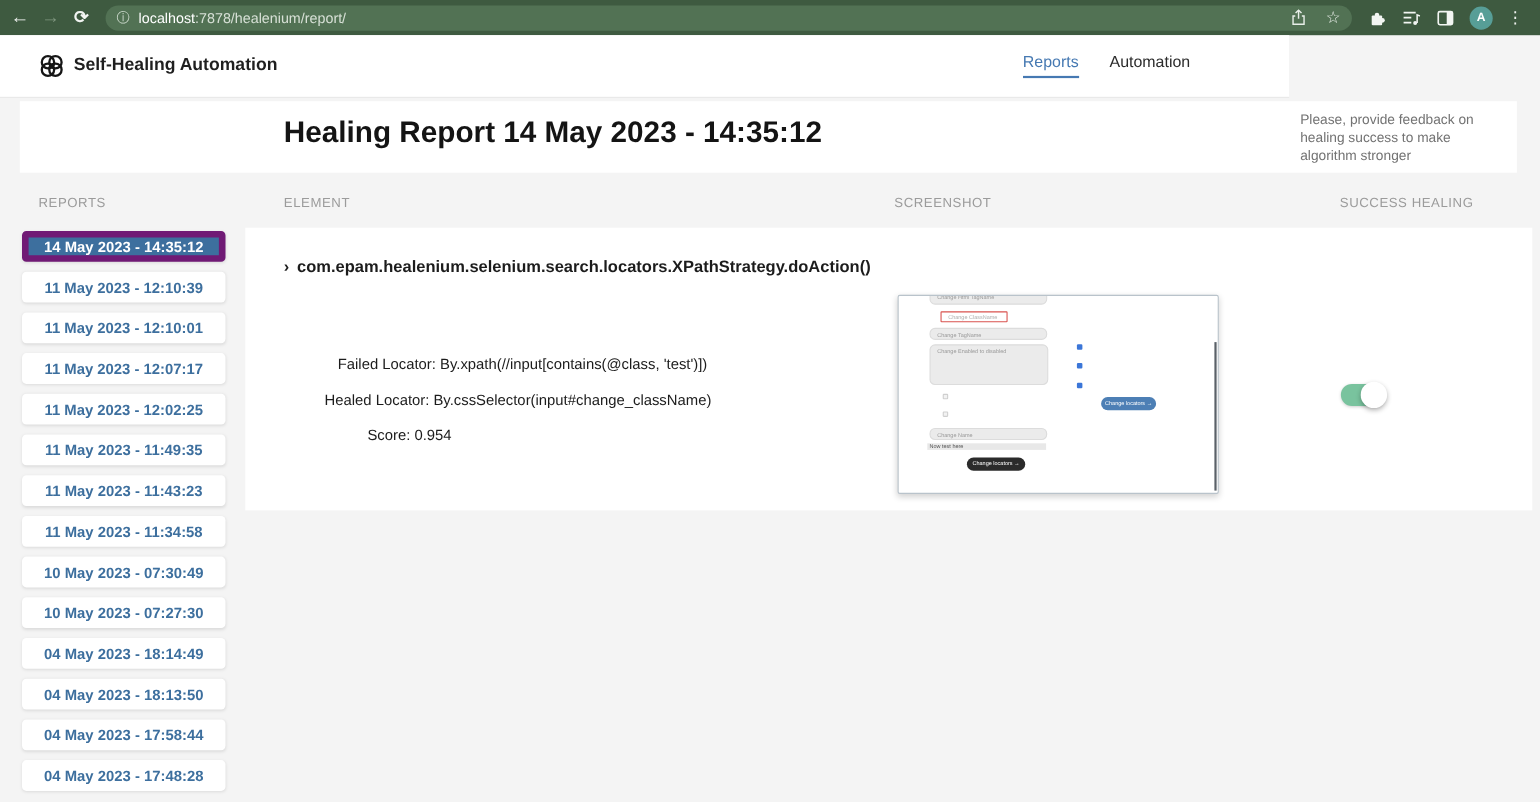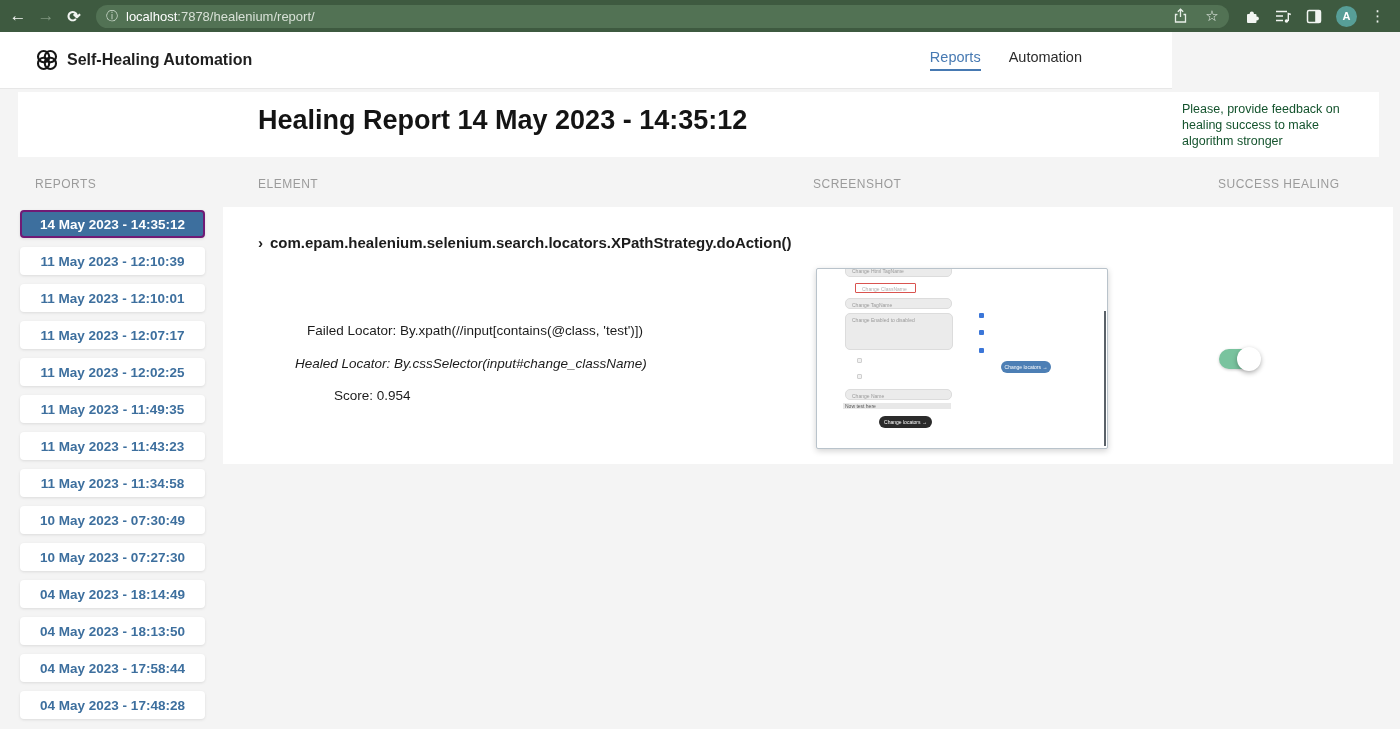--- a/index.html
+++ b/index.html
@@ -33,40 +33,40 @@
   .logo { margin-left:35px; width:24px; height:24px; }
   .app-title { margin-left:8px; font-size:16px; font-weight:bold; color:#1f1f1f; }
   .top-nav { position:absolute; right:90px; display:flex; gap:28px; font-size:14.5px; }
   .top-nav .nav-link { color:#2b2b2b; cursor:pointer; padding-bottom:4px; }
   .top-nav .nav-link.active { color:#4679b2; border-bottom:2px solid #4679b2; }
 
   
   .banner { position:absolute; top:92px; left:18px; width:1361px; height:65px; background:#ffffff; }
   .report-title { position:absolute; left:240px; top:13px; font-size:27px; font-weight:600; color:#141414; }
   .feedback-note { position:absolute; left:1164px; top:9px; width:170px;
-    font-size:12.5px; line-height:16px; color:#14532d; }
+    font-size:12.5px; line-height:16px; color:#737373; }
 
   
   .col-head { position:absolute; top:177px; font-size:12px; color:#9b9b9b; letter-spacing:0.5px; }
   .ch-reports { left:35px; } .ch-element { left:258px; } .ch-screenshot { left:813px; } .ch-success { left:1218px; }
 
   
   .sidebar { position:absolute; top:210px; left:20px; width:185px; }
   .report-item { height:28px; margin-bottom:9px; background:#ffffff; border-radius:4px;
     display:flex; align-items:center; justify-content:center; font-size:13.5px; font-weight:bold;
     color:#3d6f9e; box-shadow:0 1px 3px rgba(0,0,0,0.1); cursor:pointer; }
-  .report-item.selected { background:#3d6f9e; color:#ffffff; border:2px solid #701a75; }
+  .report-item.selected { background:#3d6f9e; color:#ffffff; border:6px solid #701a75; }
 
   
   .panel { position:absolute; top:207px; left:223px; width:1170px; height:257px; background:#ffffff; }
   .element-name { position:absolute; left:35px; top:27px; font-size:15px; font-weight:bold; color:#1c1c1c;
     display:flex; align-items:center; cursor:pointer; }
   .element-name .chev { font-size:15px; margin-right:7px; font-weight:bold; }
   .loc { position:absolute; left:72px; font-size:13.5px; color:#1c1c1c; }
-  .loc.failed { top:116px;margin-left:12px; } .loc.healed { top:149px;font-style:italic; } .loc.score { top:181px;margin-left:39px; }
+  .loc.failed { top:116px;margin-left:12px; } .loc.healed { top:149px; } .loc.score { top:181px;margin-left:39px; }
 
   
   .thumb { position:absolute; left:593px; top:61px; width:292px; height:181px; background:#fff;
     border:1px solid #b9c3cb; border-radius:2px; box-shadow:0 2px 6px rgba(0,0,0,0.18);
     overflow:hidden; cursor:pointer; }
   .t-field { position:absolute; background:#ebebeb; border:1px solid #dcdcdc; border-radius:5px;
     font-size:5px; color:#9a9a9a; padding:3px 0 0 6px; overflow:hidden; }
   .t-field.red { background:#fff; border:1px solid #d9534f; border-radius:1px; color:#b0b0b0; }
   .t-check { position:absolute; width:5px; height:5px; background:#3b76d8; border-radius:1px; }
   .t-check.gray { background:#f2f2f2; border:1px solid #cfcfcf; }

